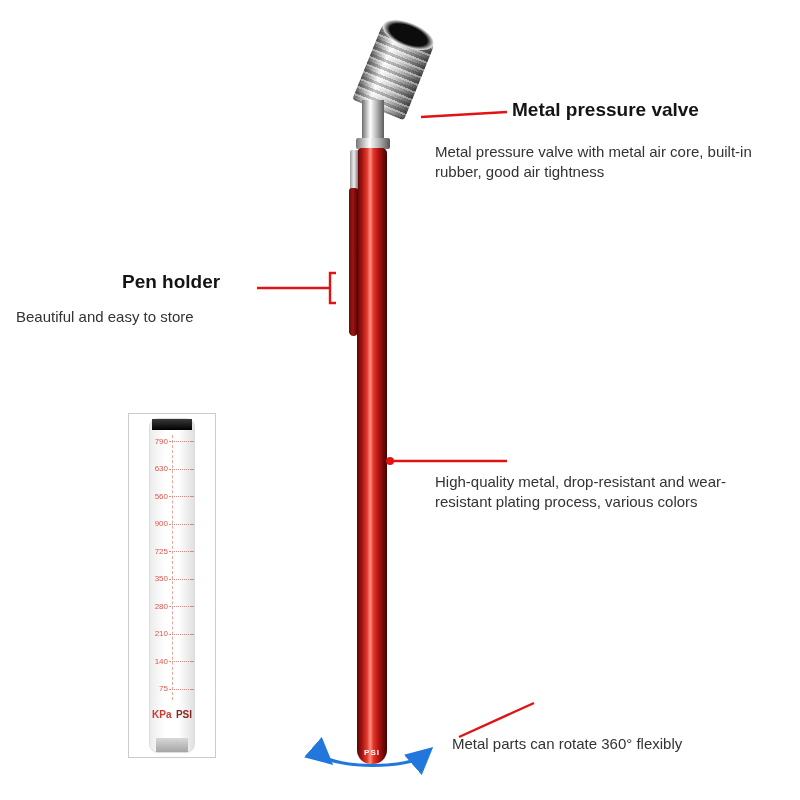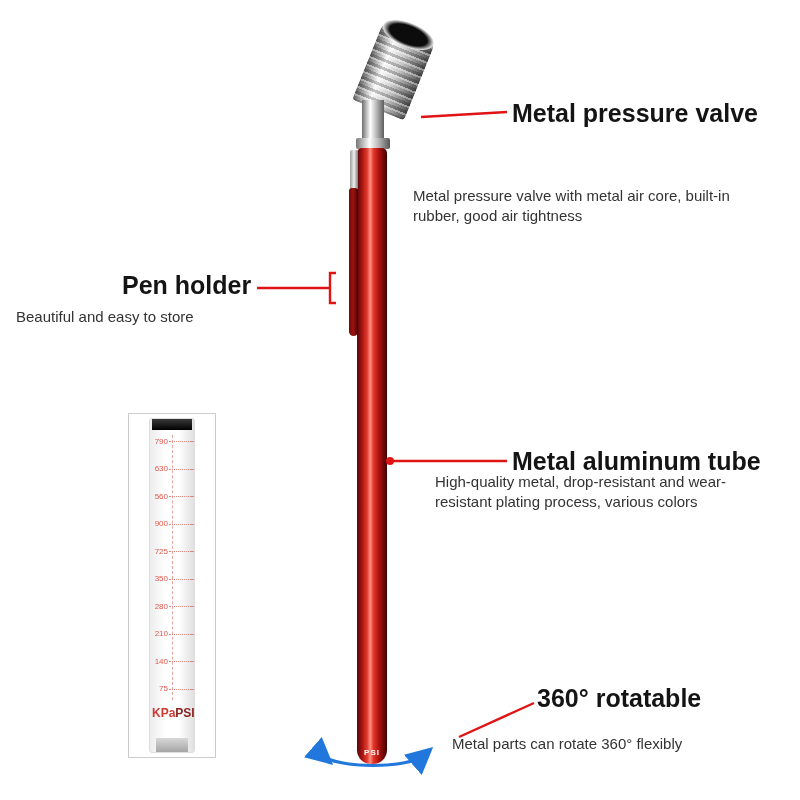--- a/index.html
+++ b/index.html
@@ -4,24 +4,24 @@
 <style>
   * { margin:0; padding:0; box-sizing:border-box; }
   html,body { background:#ffffff; }
   .stage {
     position:relative; width:800px; height:800px; margin:0 auto;
     background:#ffffff; overflow:hidden;
     font-family:"Liberation Sans", sans-serif;
   }
 
   
-  .title { position:absolute; font-weight:700; font-size:25px; color:#141414; white-space:nowrap; }
+  .title { position:absolute; font-weight:700; font-size:19px; color:#141414; white-space:nowrap; }
   .desc  { position:absolute; font-size:15px; color:#333333; line-height:1.35; }
   .t-valve { left:512px; top:99px; }
-  .d-valve { left:413px; top:142px; width:335px;margin-top:44px; }
+  .d-valve { left:435px; top:142px; width:335px; }
   .t-pen   { left:122px; top:271px; }
   .d-pen   { left:16px;  top:307px; width:280px; }
   .t-tube  { left:512px; top:447px; }
   .d-tube  { left:435px; top:472px; width:330px; }
   .t-rot   { left:537px; top:684px; }
   .d-rot   { left:452px; top:722px; width:330px;margin-top:12px; }
 
   
   .valve-head { position:absolute; left:350px; top:28px; width:56px; height:82px;
     transform:rotate(22deg); transform-origin:50% 100%; }
@@ -43,32 +43,32 @@
   .clip-arm { position:absolute; left:349px; top:188px; width:9px; height:148px;
     border-radius:4px 4px 6px 6px;
     background:linear-gradient(to right,#6e0a08,#9e1410 45%,#4a0404); }
   .psi-tube { position:absolute; left:357px; top:748px; width:30px; text-align:center;
     color:#ffffff; font-size:8px; font-weight:bold; letter-spacing:1px; }
 
   
   .scale-box { position:absolute; left:128px; top:413px; width:88px; height:345px;
     border:1px solid #cccccc; background:#ffffff; padding:4px 7px 4px 7px; }
   .rod { position:relative; width:46px; height:100%; margin:0 auto;
-    border:1px solid #dddddd; border-radius:3px;
+    border:1px solid #dddddd; border-radius:9px;
     background:linear-gradient(to right,#ececec,#ffffff 35%,#ffffff 65%,#e0e0e0); }
   .rod-cap { height:11px; margin:0 2px; background:linear-gradient(#3a3a3a,#000000); }
   .rod-centerline { position:absolute; left:50%; top:16px; bottom:52px; border-left:1px dashed #eaa59e; }
   .ticks { position:absolute; left:0; right:0; top:18px; bottom:58px;
     display:flex; flex-direction:column; justify-content:space-between; }
   .tick-row { display:flex; align-items:center; height:9px; }
   .tick-num { flex:none; width:18px; font-size:8px; line-height:1; color:#e0564c; text-align:right; }
   .tick-dots { flex:1; border-top:1px dotted #e0867e; margin:0 1px; height:0; }
   .tick-minor { flex:none; width:4px; border-top:1px solid #e0867e; height:0; }
   .rod-units { position:absolute; left:2px; right:2px; bottom:32px; display:flex;
-    font-size:12px; font-weight:bold; color:#cf3a30; }
+    justify-content:space-between; font-size:10px; font-weight:bold; color:#cf3a30; }
   .rod-units .unit-psi { color:#8a2520; }
   .rod-end { position:absolute; left:6px; right:6px; bottom:0; height:14px;
     background:linear-gradient(to bottom,#d8d8d8,#a5a5a5); }
 
   svg.overlay { position:absolute; left:0; top:0; pointer-events:none; }
 </style>
 </head>
 <body>
 
 <div class="stage">
@@ -164,19 +164,17 @@
     <line x1="390" y1="461" x2="507" y2="461" stroke="#e01414" stroke-width="2.4"></line>
     <line x1="534" y1="703" x2="459" y2="737" stroke="#e01414" stroke-width="2.4"></line>
   </svg>
 
   <div class="title t-valve">Metal pressure valve</div>
   <div class="desc d-valve">Metal pressure valve with metal air core, built-in rubber, good air tightness</div>
 
   <div class="title t-pen">Pen holder</div>
   <div class="desc d-pen">Beautiful and easy to store</div>
 
-  <div class="title t-tube">Metal aluminum tube</div>
   <div class="desc d-tube">High-quality metal, drop-resistant and wear-resistant plating process, various colors</div>
 
-  <div class="title t-rot">360° rotatable</div>
   <div class="desc d-rot">Metal parts can rotate 360° flexibly</div>
 
 </div>
 
 </body></html>

